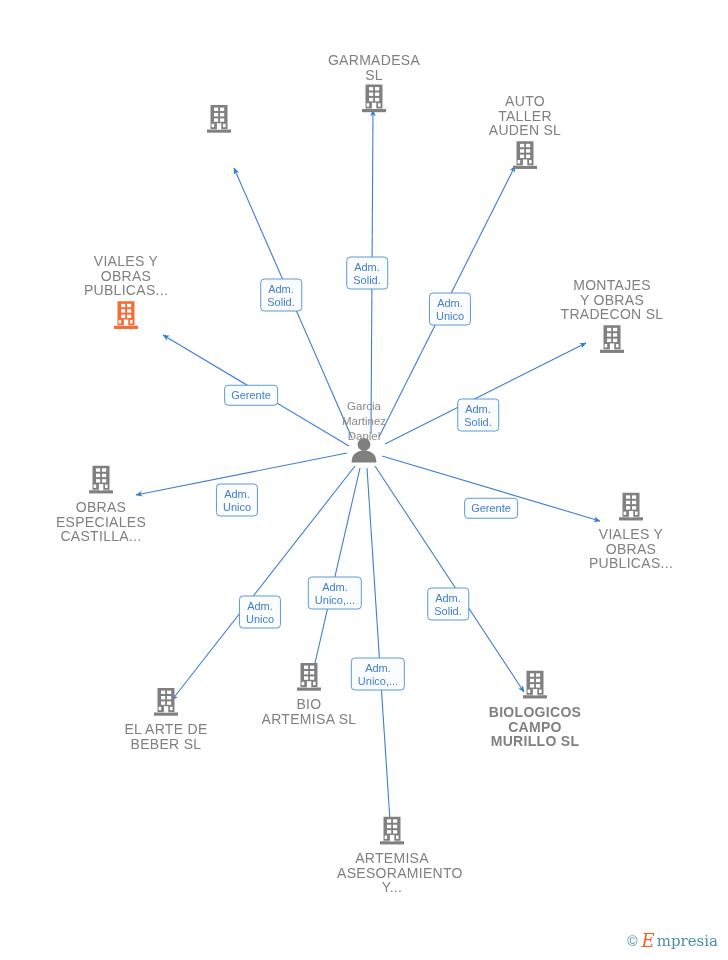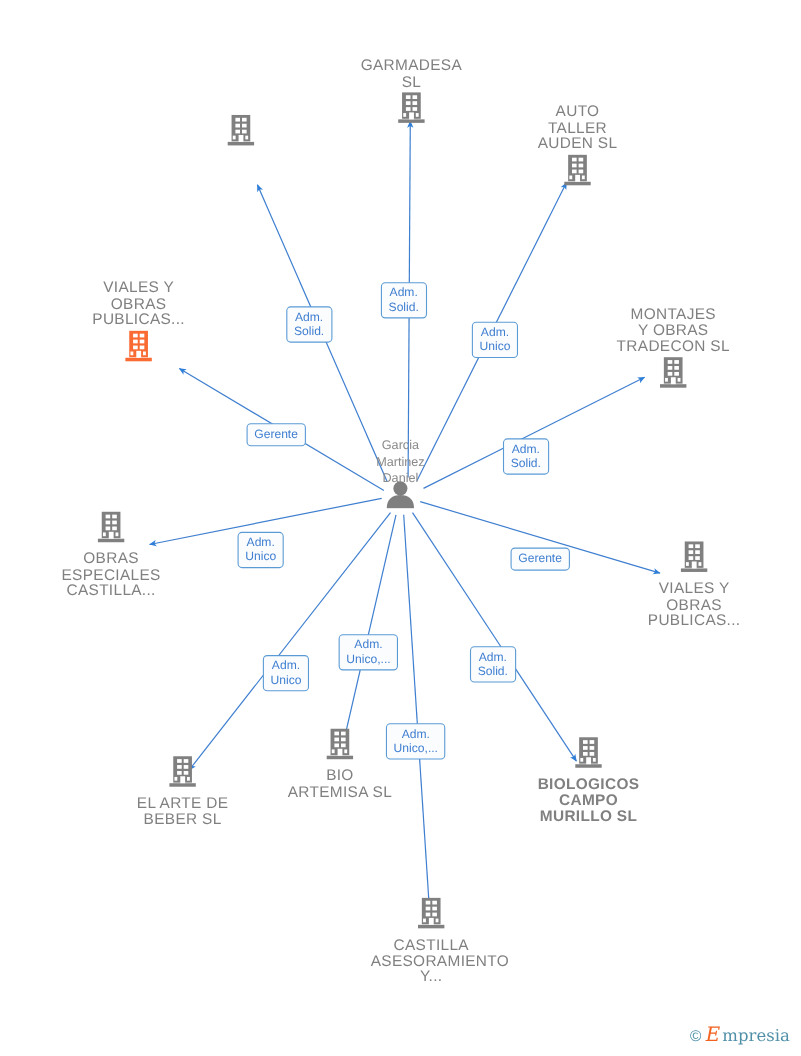--- a/index.html
+++ b/index.html
@@ -322,21 +322,21 @@
               <rect x="14" y="3.6" width="4.2" height="3.4" fill="#ffffff"></rect>
               <rect x="8" y="9" width="4.2" height="3.4" fill="#ffffff"></rect>
               <rect x="14" y="9" width="4.2" height="3.4" fill="#ffffff"></rect>
               <rect x="8" y="14.4" width="4.2" height="3.4" fill="#ffffff"></rect>
               <rect x="14" y="14.4" width="4.2" height="3.4" fill="#ffffff"></rect>
               <rect x="10.9" y="19.2" width="4.4" height="6.3" fill="#ffffff"></rect>
               <rect x="5.6" y="19.8" width="2.6" height="3.4" fill="#ffffff"></rect>
               <rect x="17" y="19.8" width="2.6" height="3.4" fill="#ffffff"></rect>
             </g>
           </svg></span>
-        <div class="node-label">CASTILLA
+        <div class="node-label">ARTEMISA
 ASESORAMIENTO
 Y...</div>
       </div>
     </div>
   <div id="edge-labels-layer">
       <div class="edge-label" style="left: 281px; top: 274px;">Adm.
 Solid.</div>
       <div class="edge-label" style="left: 367px; top: 252px;">Adm.
 Solid.</div>
       <div class="edge-label" style="left: 450px; top: 288px;">Adm.

